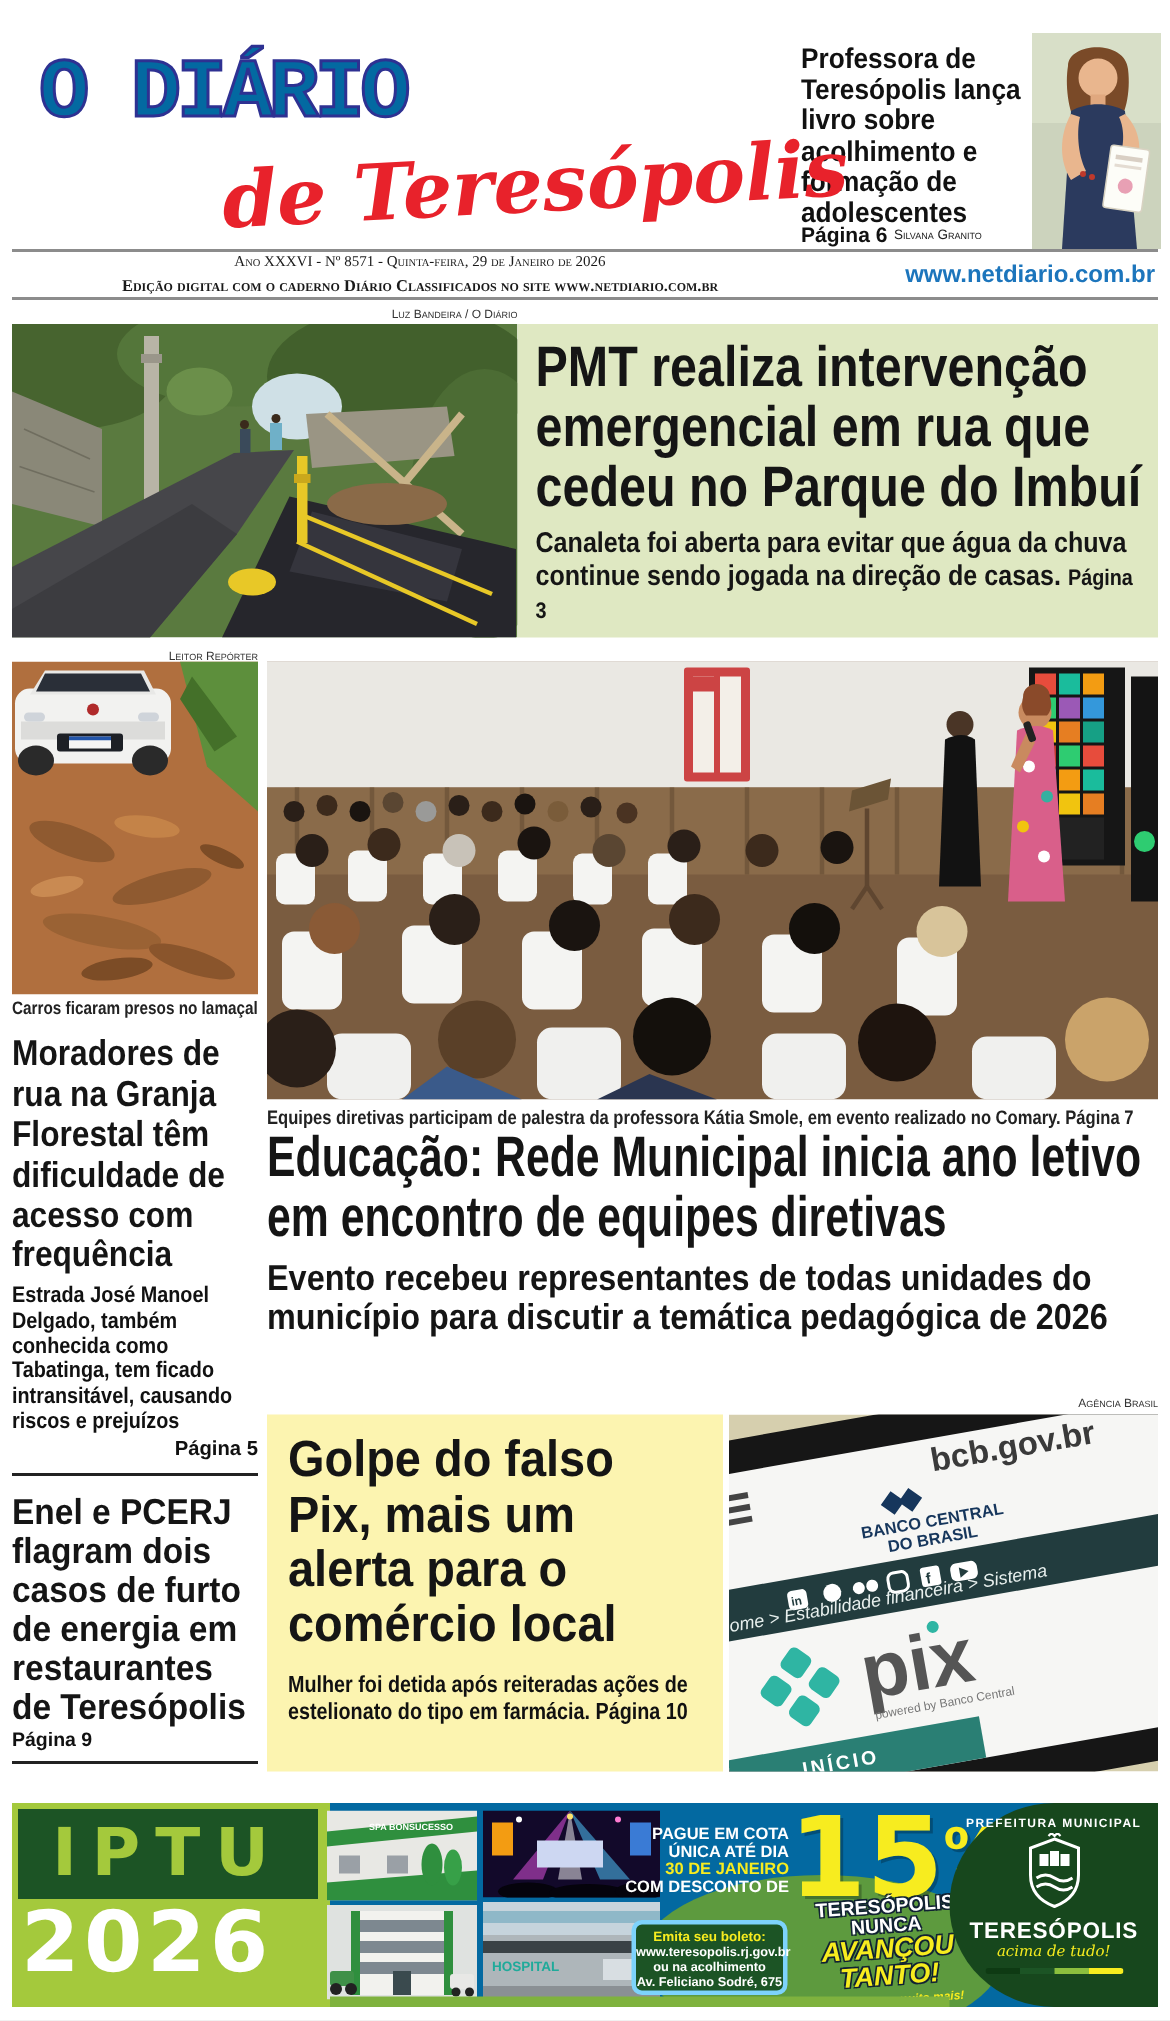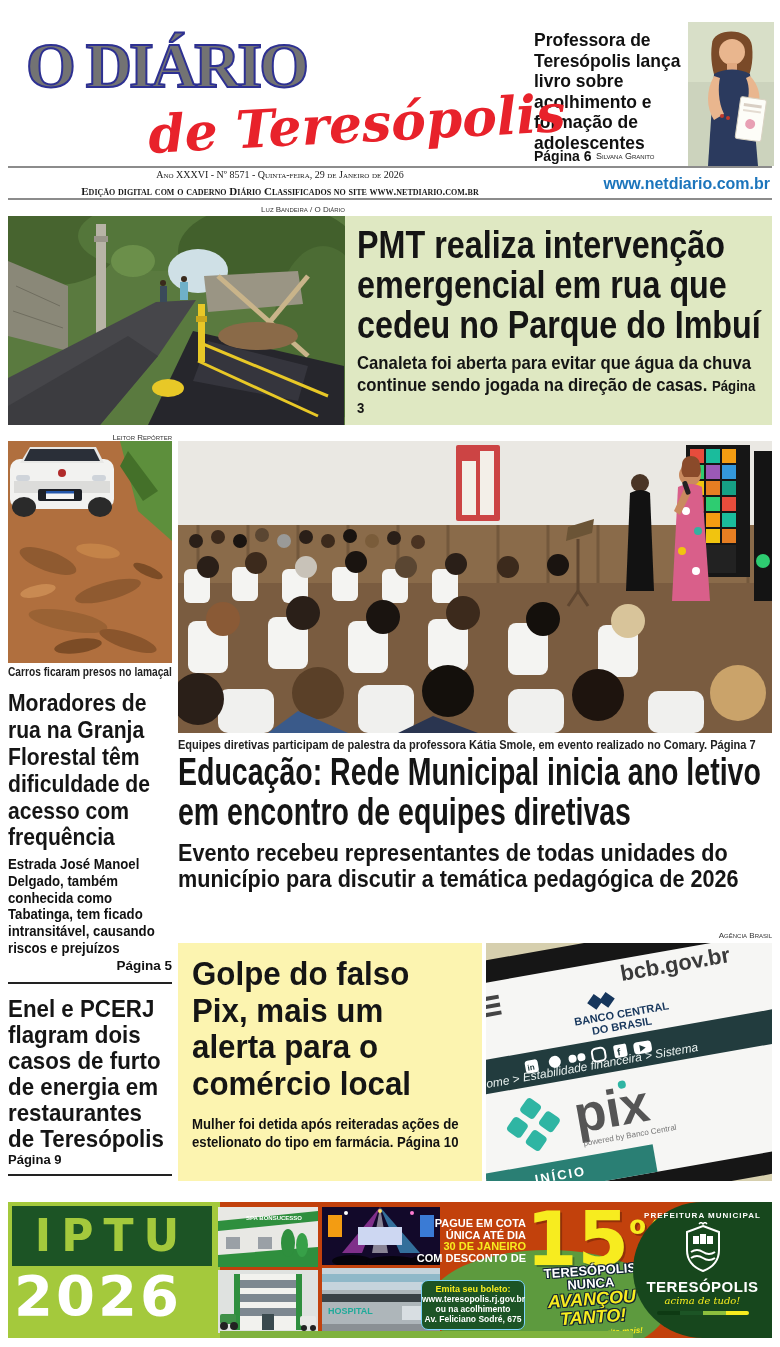--- a/index.html
+++ b/index.html
@@ -1,22 +1,22 @@
 <!DOCTYPE html>
 <html><head>
 <meta charset="utf-8">
 <style>
   html,body{margin:0;padding:0;background:#e8e8e8;}
   .page{position:relative;width:780px;height:1347px;background:#ffffff;overflow:hidden;
         font-family:"Liberation Sans",sans-serif;color:#111;}
   .abs{position:absolute;}
   .cond{transform-origin:left top;}
   
-  .logo{left:26px;top:34px;font-family:Liberation Serif, serif;font-weight:bold;
-        font-size:64px;line-height:1;color:#737373;letter-spacing:-3px;
+  .logo{left:26px;top:34px;font-family:Liberation Mono, monospace;font-weight:bold;
+        font-size:56px;line-height:1;color:#0369a1;letter-spacing:-3px;
         -webkit-text-stroke:2px #2e3192;}
   .logo-script{left:148px;top:98px;font-family:"DejaVu Serif",serif;font-style:italic;
         font-weight:bold;font-size:52px;line-height:1;color:#e8222b;transform:rotate(-3deg);z-index:5;}
   .promo-head{left:534px;top:30px;width:182px;font-weight:bold;font-size:19px;line-height:1.08;
         transform:scaleX(0.92);}
   .promo-page{left:534px;top:148px;font-weight:bold;font-size:14px;}
   .promo-credit{left:596px;top:151px;font-size:9px;font-variant:small-caps;color:#222;}
   .promo-photo{left:688px;top:22px;}
   .rule{left:8px;width:764px;height:2px;background:#8c8c8c;}
   .rule-a{top:166px;} .rule-b{top:198px;}
@@ -61,42 +61,42 @@
         transform:scaleX(0.9);color:#151515;}
   
   .pix-credit{left:486px;top:931px;width:286px;text-align:right;}
   .pix-panel{left:178px;top:943px;width:304px;height:238px;background:#fcf4b0;}
   .pix-head{left:192px;top:955px;width:300px;font-weight:bold;font-size:34px;line-height:1.08;
         transform:scaleX(0.92);color:#151515;}
   .pix-deck{left:192px;top:1115px;width:325px;font-weight:bold;font-size:15.5px;line-height:1.15;
         transform:scaleX(0.85);}
   .pix-photo{left:486px;top:943px;}
   
-  .banner{left:8px;top:1202px;width:764px;height:136px;background:#c2410c;overflow:hidden;}
+  .banner{left:8px;top:1202px;width:764px;height:136px;background:#0369a1;overflow:hidden;}
   .b-abs{position:absolute;}
   .b-left{left:0;top:0;width:212px;height:136px;background:#a4c93c;}
   .b-iptu-box{left:4px;top:4px;width:200px;height:60px;background:#1c5425;display:flex;
         align-items:center;justify-content:center;}
   .b-iptu{font-family:"DejaVu Sans",sans-serif;font-weight:bold;font-size:44px;color:#a4c93c;
         letter-spacing:10px;line-height:1;}
   .b-year{left:6px;top:66px;font-family:"DejaVu Sans",sans-serif;font-weight:bold;font-size:56px;
         color:#ffffff;letter-spacing:3px;line-height:1;}
   .b-swoosh{left:420px;top:48px;width:240px;height:110px;background:#5d9a3e;border-radius:50%;}
   .tile{position:absolute;overflow:hidden;}
   .t1{left:210px;top:5px;width:100px;height:60px;}
   .t2{left:210px;top:68px;width:100px;height:63px;}
   .t3{left:314px;top:5px;width:118px;height:58px;}
   .t4{left:314px;top:66px;width:118px;height:65px;}
   .b-offer{left:400px;top:16px;width:118px;text-align:right;font-weight:bold;font-size:11px;
         line-height:1.05;color:#fff;}
   .b-offer .y{color:#f7ec1f;}
   .b-disc{left:518px;top:0px;color:#f7ec1f;font-family:"DejaVu Sans",sans-serif;font-weight:bold;
         font-size:74px;line-height:1;text-shadow:2px 2px 0 rgba(0,0,0,0.25);}
   .b-disc .pct{font-size:38px;vertical-align:18px;}
-  .b-boleto{left:413px;top:78px;width:104px;height:50px;background:#1c5425;border:1px solid #7dd3fc;
+  .b-boleto{left:413px;top:78px;width:104px;height:50px;background:#1c5425;border:3px solid #7dd3fc;
         border-radius:7px;text-align:center;padding-top:3px;box-sizing:border-box;}
   .b-boleto .tt{color:#f7ec1f;font-weight:bold;font-size:9px;}
   .b-boleto .ln{color:#fff;font-weight:bold;font-size:8.5px;line-height:1.2;}
   .b-slogan{left:528px;top:62px;width:112px;text-align:center;transform:rotate(-4deg);line-height:1;}
   .b-slogan .w{display:block;color:#fff;font-weight:bold;font-size:13px;
         text-shadow:1px 1px 0 #123,-1px 1px 0 #123,1px -1px 0 #123,-1px -1px 0 #123;}
   .b-slogan .g{display:block;color:#f7ec1f;font-weight:bold;font-style:italic;font-size:18px;
         text-shadow:1px 1px 0 #123,-1px 1px 0 #123,1px -1px 0 #123,-1px -1px 0 #123;}
   .b-slogan .s{display:block;margin-top:4px;font-weight:bold;font-style:italic;font-size:8px;color:#fff;}
   .b-slogan .s .y{color:#f7ec1f;}

